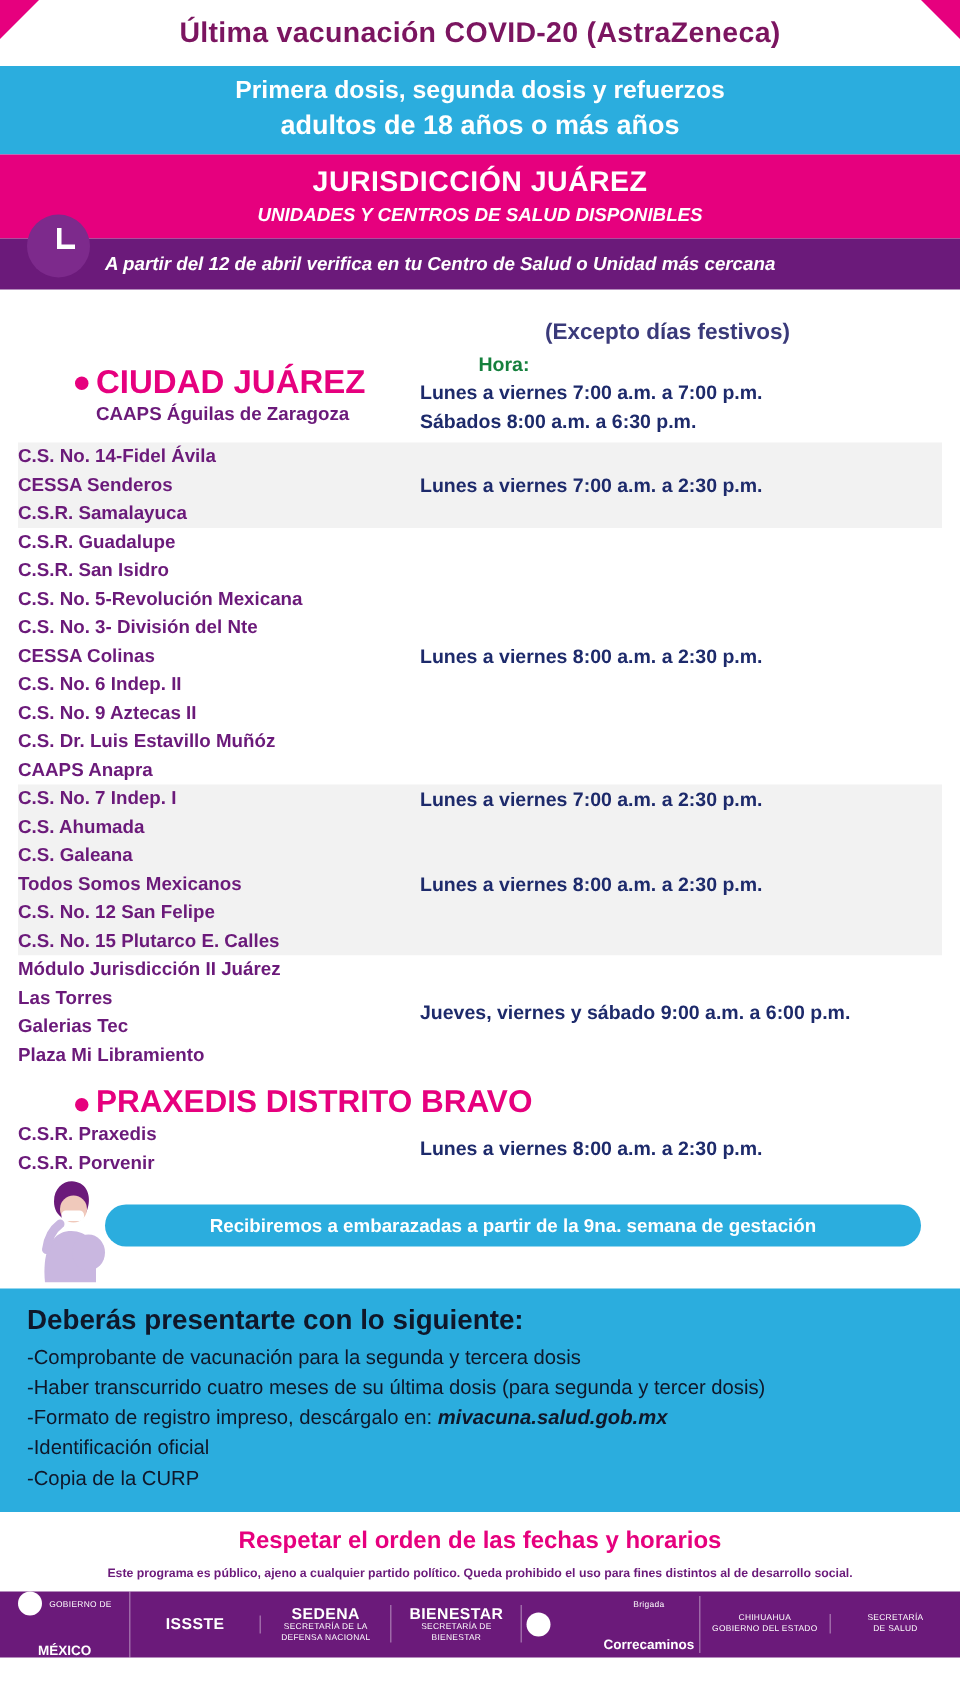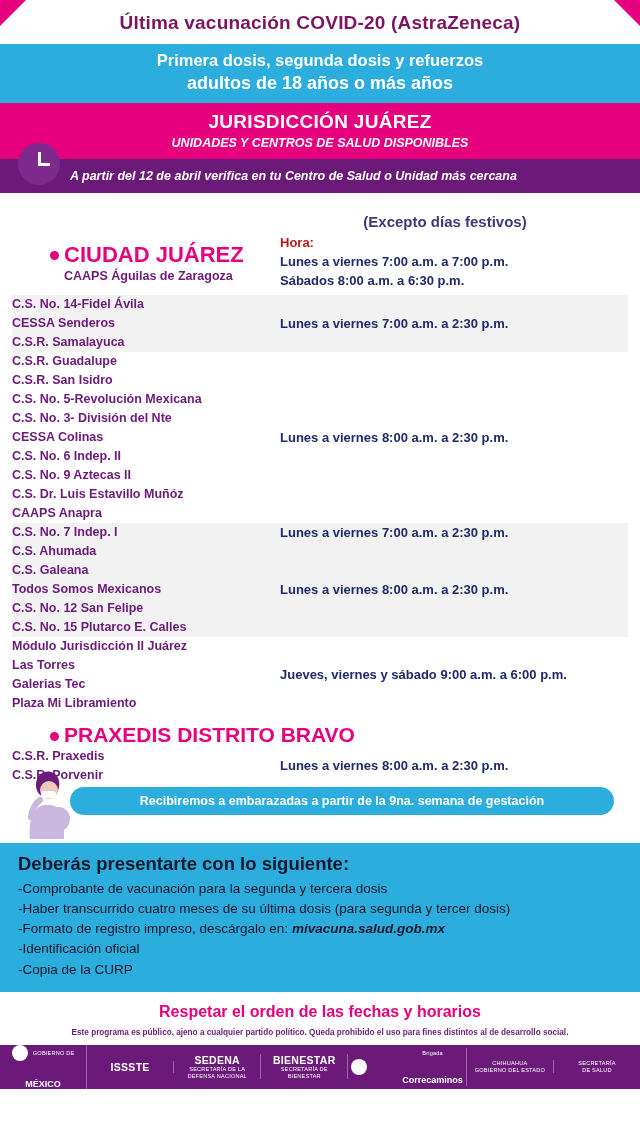--- a/index.html
+++ b/index.html
@@ -154,21 +154,21 @@
     margin-top: 1px;
   }
   .city-right {
     flex: 1;
     color: #1d2a6b;
     font-weight: bold;
     font-size: 13px;
     line-height: 1.45;
     padding-right: 10px;
   }
-  .city-right .hora { color: #b91c1c; }
+  .city-right .hora { color: #15803d; margin-left: 39px; }
 
   table.sched {
     width: 100%;
     border-collapse: collapse;
     table-layout: fixed;
   }
   table.sched td {
     vertical-align: middle;
     padding: 0;
   }
@@ -206,21 +206,21 @@
     position: absolute;
     left: 38px; top: 9px;
     width: 9px; height: 9px;
     border-radius: 50%;
     background: #e6007e;
   }
 
   
   .preg-wrap {
     position: relative;
-    margin-top: 2px;
+    margin-top: 18px;
     height: 30px;
   }
   .preg-banner {
     position: absolute;
     left: 58px; right: 14px; top: 0;
     background: #2badde;
     color: #fff;
     font-weight: bold;
     font-size: 12.5px;
     border-radius: 15px;

